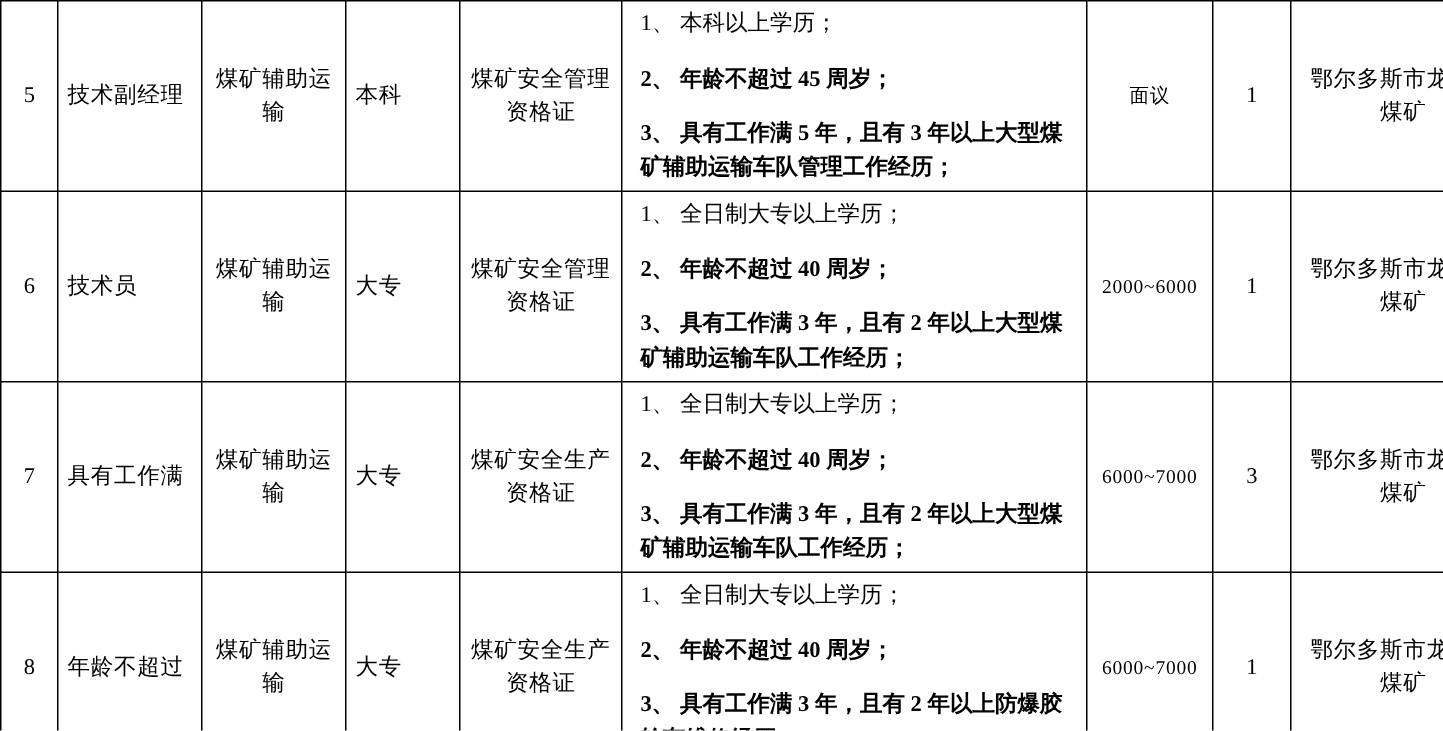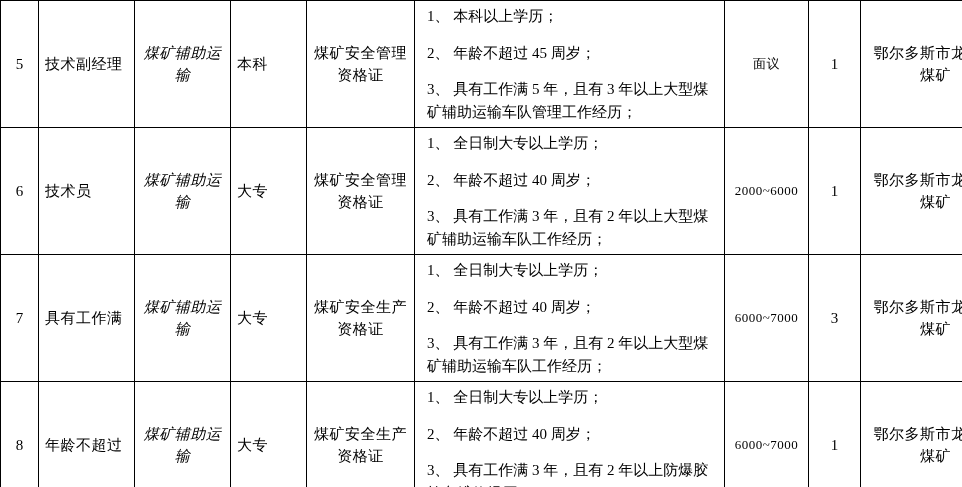--- a/index.html
+++ b/index.html
@@ -21,21 +21,21 @@
   }
   #job-table td {
     border: 1px solid #000000;
     padding: 0;
     vertical-align: middle;
     font-size: 15px;
     line-height: 1.5;
   }
   .c-no      { width: 38px;  text-align: center; }
   .c-post    { width: 96px;  }
-  .c-dept    { width: 96px;  text-align: center; font-style: italic; }
+  .c-dept    { width: 96px;  text-align: center; }
   .c-edu     { width: 76px;  text-align: left; }
   .c-cert    { width: 108px; text-align: center; font-family: Liberation Serif, serif; }
   .c-req     { width: 310px; text-align: left; }
   .c-salary  { width: 84px;  text-align: center; }
   .c-count   { width: 52px;  text-align: center; }
   .c-loc     { width: 150px; text-align: center; }
 
   .cell-inner {
     padding: 4px 6px;
     box-sizing: border-box;
@@ -56,20 +56,21 @@
     padding-left: 12px;
     padding-right: 8px;
   }
   .req-line {
     display: block;
     white-space: normal;
     text-indent: 0;
   }
   .req-line + .req-line {
     margin-top: 14px;
+    font-weight: bold;
   }
   .c-no .cell-inner {
     font-size: 15px;
   }
 </style>
 </head>
 <body>
 
 <table id="job-table">
   <colgroup>

